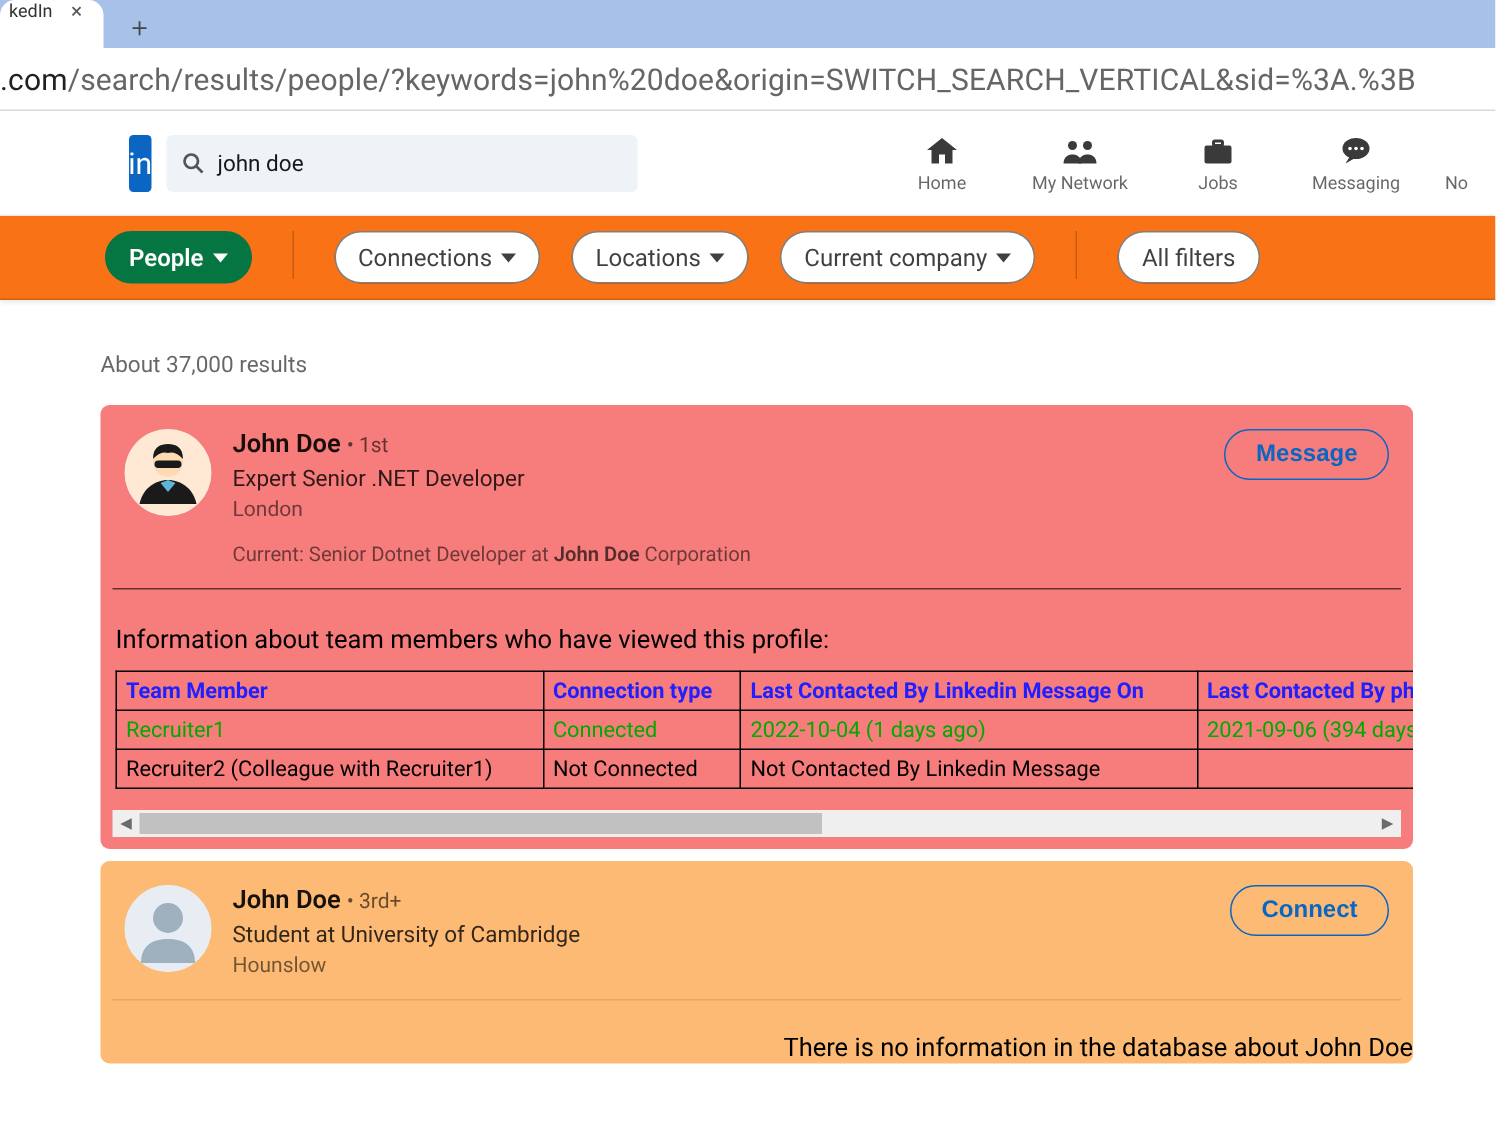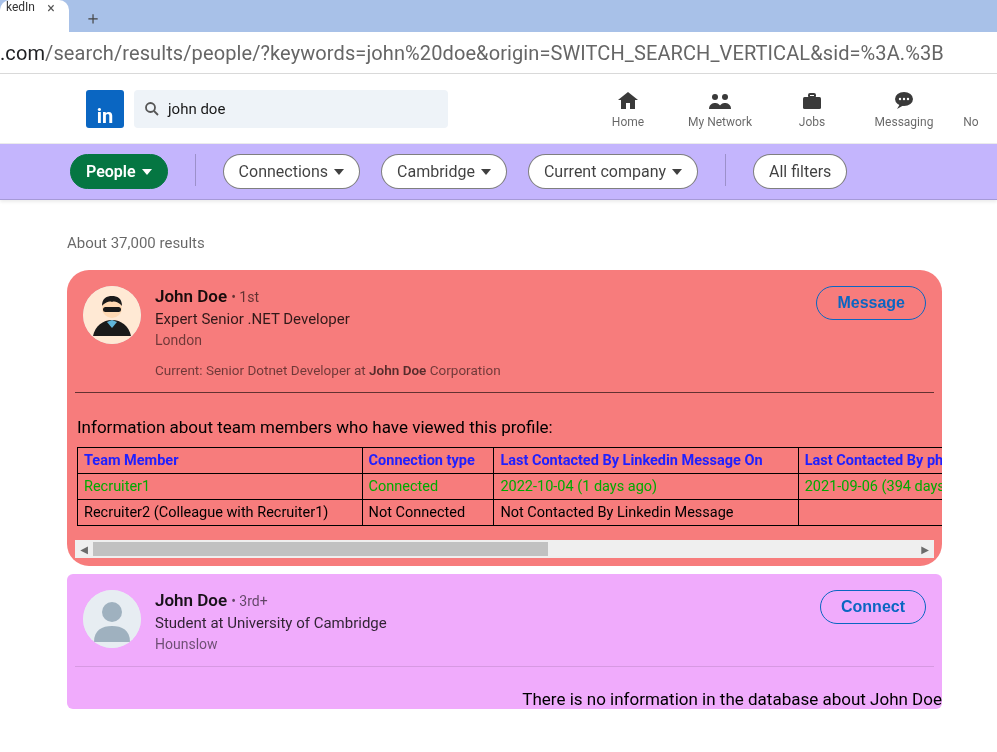--- a/index.html
+++ b/index.html
@@ -49,25 +49,25 @@
   .li-header {
     background: #fff;
     border-bottom: 1px solid rgba(0,0,0,0.08);
     height: 70px;
     display: flex;
     align-items: center;
     padding-left: 86px;
     position: relative;
   }
   .li-logo {
-    width: 38px; height: 38px;
+    width: 15px; height: 38px;
     background: #0a66c2;
     color: #fff;
-    display:flex; align-items:flex-end; justify-content:center;
-    font-weight: 700;
+    display:flex; align-items:center; justify-content:center;
+    font-weight: 400;
     font-size: 20px;
     border-radius: 3px;
     margin-right: 10px;
   }
   .li-search {
     background: #eef3f8;
     height: 38px;
     width: 314px;
     border-radius: 4px;
     display:flex; align-items:center;
@@ -76,21 +76,21 @@
     font-size: 15px;
     gap: 8px;
   }
   .search-icon svg { display:block; }
   .li-nav { margin-left: auto; display:flex; gap: 22px; padding-right: 16px; height:100%; align-items: center; }
   .li-nav-item { display:flex; flex-direction:column; align-items:center; justify-content:center; min-width:70px; color: rgba(0,0,0,0.6); font-size:12px; gap:2px; }
   .li-nav-item .glyph { height:24px; display:flex; align-items:center; justify-content:center; }
 
   
   .filter-bar {
-    background: #c4b5fd;
+    background: #f97316;
     border-bottom: 1px solid rgba(0,0,0,0.15);
     box-shadow: 0 2px 3px rgba(0,0,0,0.08);
     padding: 10px 0 10px 70px;
     display:flex; align-items:flex-start; gap: 21px;
   }
   .pill {
     border: 1px solid rgba(0,0,0,0.5);
     border-radius: 20px;
     padding: 7px 15px;
     font-size: 16px;
@@ -106,24 +106,24 @@
   }
   .caret { width:0; height:0; border-left:5px solid transparent; border-right:5px solid transparent; border-top:6px solid currentColor; display:inline-block; }
   .pill-divider { width:1px; height:32px; background: rgba(0,0,0,0.2); margin: 0 6px; }
 
   
   .results-wrap { padding: 34px 0 0 67px; width: 100%; }
   .results-count { font-size: 15px; color: rgba(0,0,0,0.6); margin-bottom: 18px; }
 
   .card {
     width: 875px;
-    background:#f0abfc;
+    background:#fdba74;
     border-radius: 6px;
   }
-  .card.red { background:#f77c7c; position:relative; overflow:hidden;border-radius:22px; }
+  .card.red { background:#f77c7c; position:relative; overflow:hidden; }
 
   .profile-row { display:flex; padding:16px 16px 14px 16px; gap:14px; position:relative; }
   .avatar { width:58px; height:58px; border-radius:50%; flex-shrink:0; background:#e0e0e0; overflow:hidden; display:flex; align-items:center; justify-content:center; }
   .profile-main { flex:1; }
   .profile-name { font-size:17px; font-weight:600; color:rgba(0,0,0,0.9); display:inline; }
   .profile-degree { font-size:14px; color:rgba(0,0,0,0.6); }
   .profile-headline { font-size:15px; color:rgba(0,0,0,0.8); margin-top:4px; }
   .profile-loc { font-size:14px; color:rgba(0,0,0,0.55); margin-top:4px; }
   .profile-current { font-size:13.5px; color:rgba(0,0,0,0.55); margin-top:14px; }
   .profile-current strong { color:rgba(0,0,0,0.65); font-weight:600; }
@@ -254,21 +254,21 @@
   <div class="pill green">
     <span>People</span>
     <span class="caret"></span>
   </div>
   <div class="pill-divider"></div>
   <div class="pill">
     <span>Connections</span>
     <span class="caret"></span>
   </div>
   <div class="pill">
-    <span>Cambridge</span>
+    <span>Locations</span>
     <span class="caret"></span>
   </div>
   <div class="pill">
     <span>Current company</span>
     <span class="caret"></span>
   </div>
   <div class="pill-divider"></div>
   <div class="pill">
     <span>All filters</span>
   </div>

